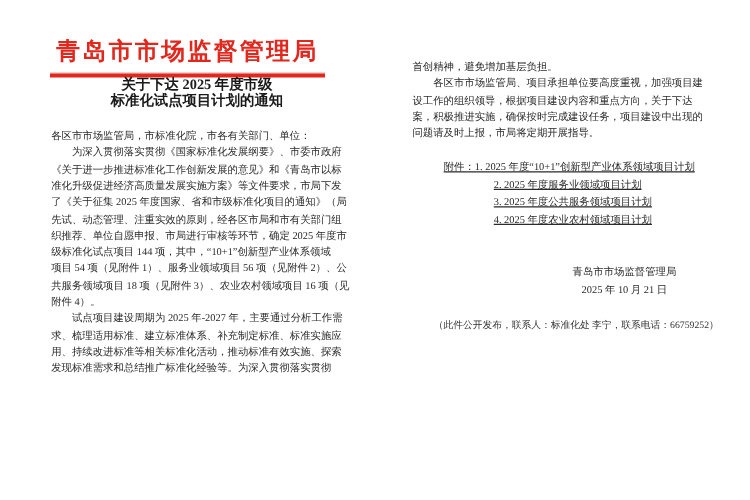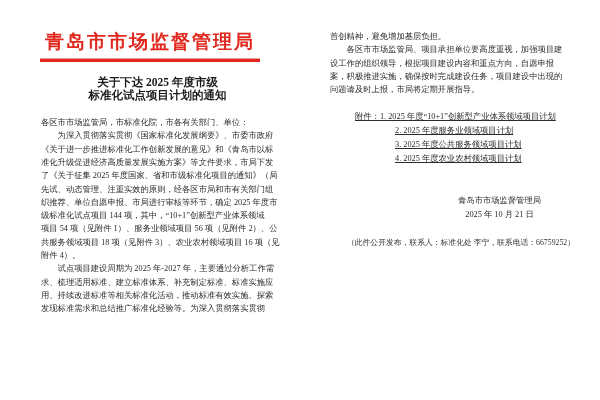--- a/index.html
+++ b/index.html
@@ -47,21 +47,20 @@
   .doc-number {
     margin-top: 8px;
     padding-right: 43px;
     text-align: right;
     font-size: 8.5px;
     line-height: 10px;
     color: #333;
     white-space: nowrap;
   }
   .title-block {
-    margin-top: 14px;
     padding: 0 26px 0 41px;
     text-align: center;
     font-weight: bold;
     color: #1a1a1a;
   }
   .title-block .line {
     font-size: 11.5px;
     line-height: 13.8px;
     white-space: nowrap;
   }
@@ -79,21 +78,21 @@
     position: absolute;
     left: 33px;
     top: 376px;
     width: 238px;
     height: 2.5px;
     background: var(--red, #e0281e);
     box-shadow: 0 -1px 0 rgba(224,40,30,.45);
   }
 
   
-  .body2 { padding: 30px 0 0 30px; }
+  .body2 { padding: 47px 0 0 30px; }
   .attach-block { margin: 14px 0 0 55px; }
   .attach-block .line {
     font-size: 8.3px;
     line-height: 14px;
     white-space: nowrap;
     color: #2b2b2b;
     text-decoration: underline;
   }
   .attach-block .line:not(:first-child) { margin-left: 40px; }
   .sig-block {
@@ -155,21 +154,21 @@
         <div class="line">用、持续改进标准等相关标准化活动，推动标准有效实施、探索</div>
         <div class="line">发现标准需求和总结推广标准化经验等。为深入贯彻落实贯彻</div>
       </div>
     <div class="footer-rule"></div>
   </div>
 
   <div class="page page-right">
     <div class="body2">
         <div class="line">首创精神，避免增加基层负担。</div>
         <div class="line">　　各区市市场监管局、项目承担单位要高度重视，加强项目建</div>
-        <div class="line">设工作的组织领导，根据项目建设内容和重点方向，自愿申报</div>
+        <div class="line">设工作的组织领导，根据项目建设内容和重点方向，关于下达</div>
         <div class="line">案，积极推进实施，确保按时完成建设任务，项目建设中出现的</div>
         <div class="line">问题请及时上报，市局将定期开展指导。</div>
       </div>
     <div class="attach-block">
         <div class="line">附件：1. 2025 年度“10+1”创新型产业体系领域项目计划</div>
         <div class="line">2. 2025 年度服务业领域项目计划</div>
         <div class="line">3. 2025 年度公共服务领域项目计划</div>
         <div class="line">4. 2025 年度农业农村领域项目计划</div>
       </div>
     <div class="sig-block">

